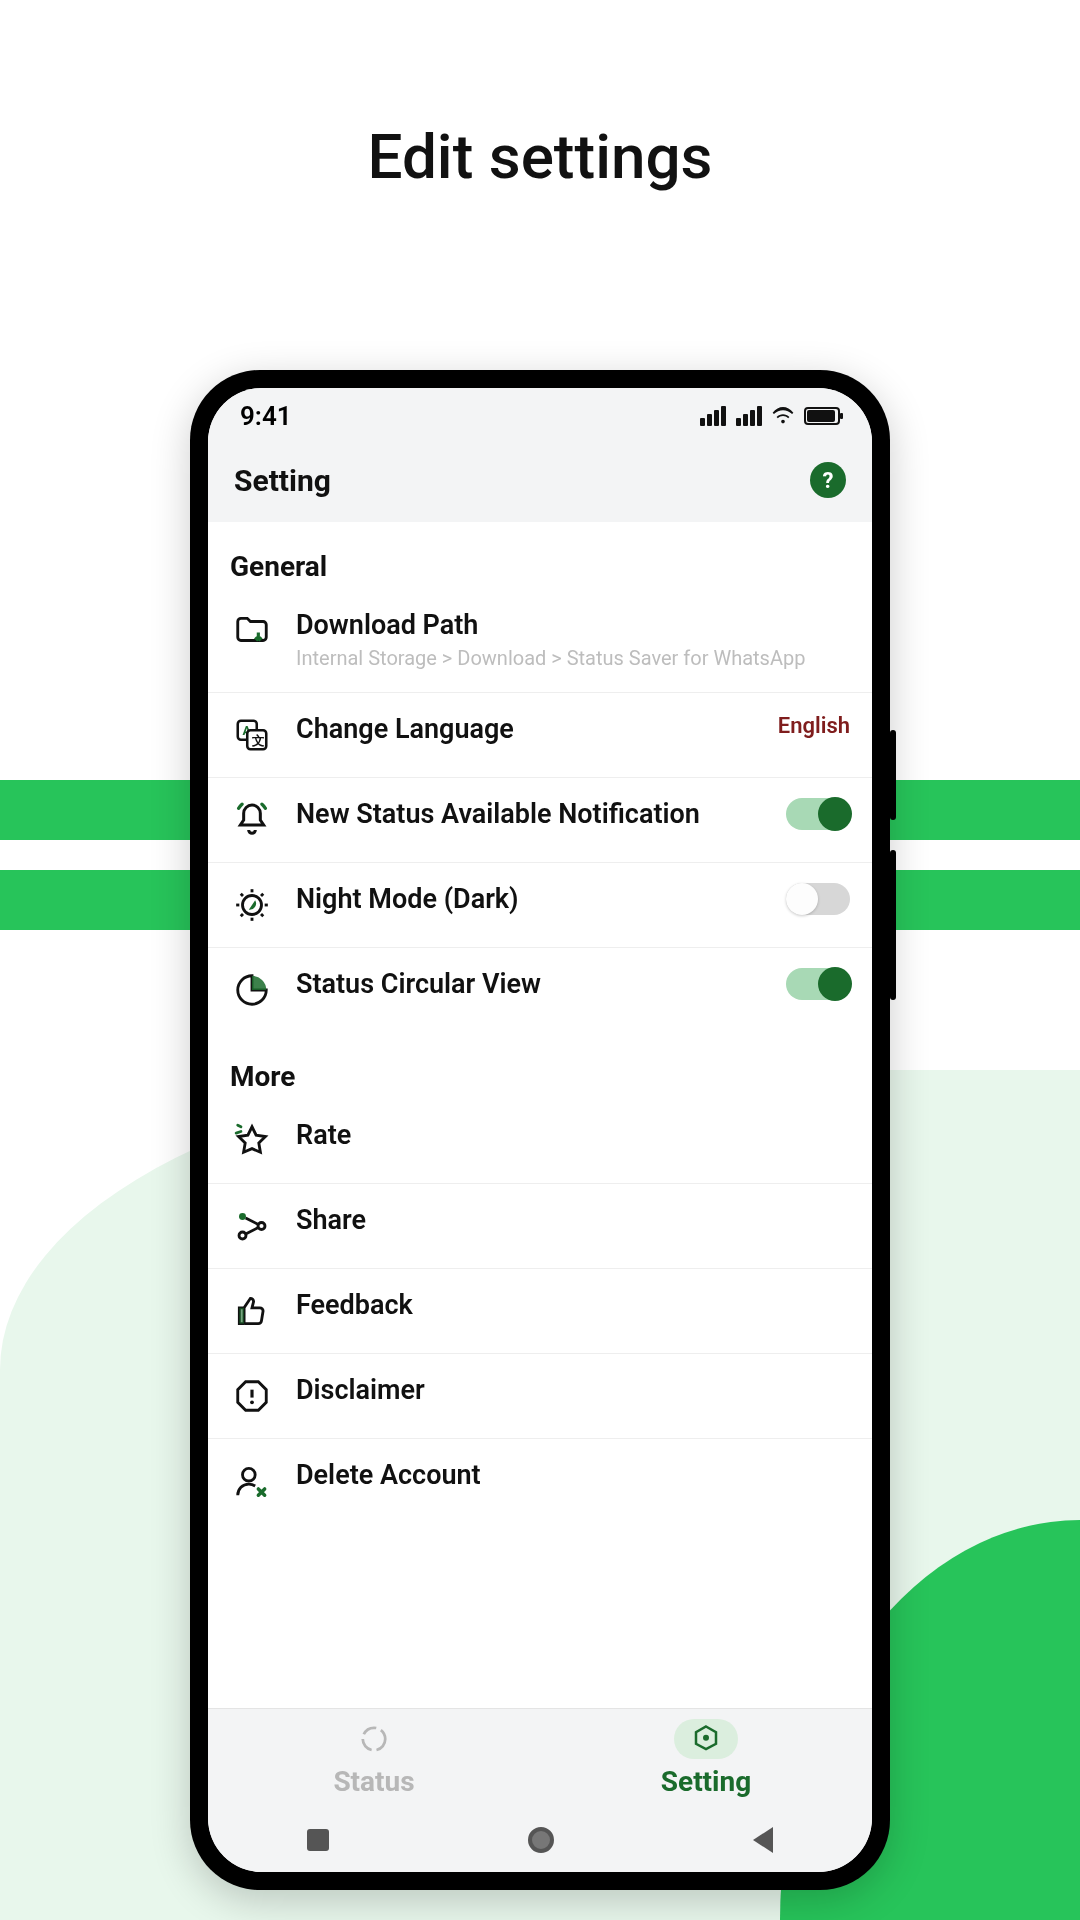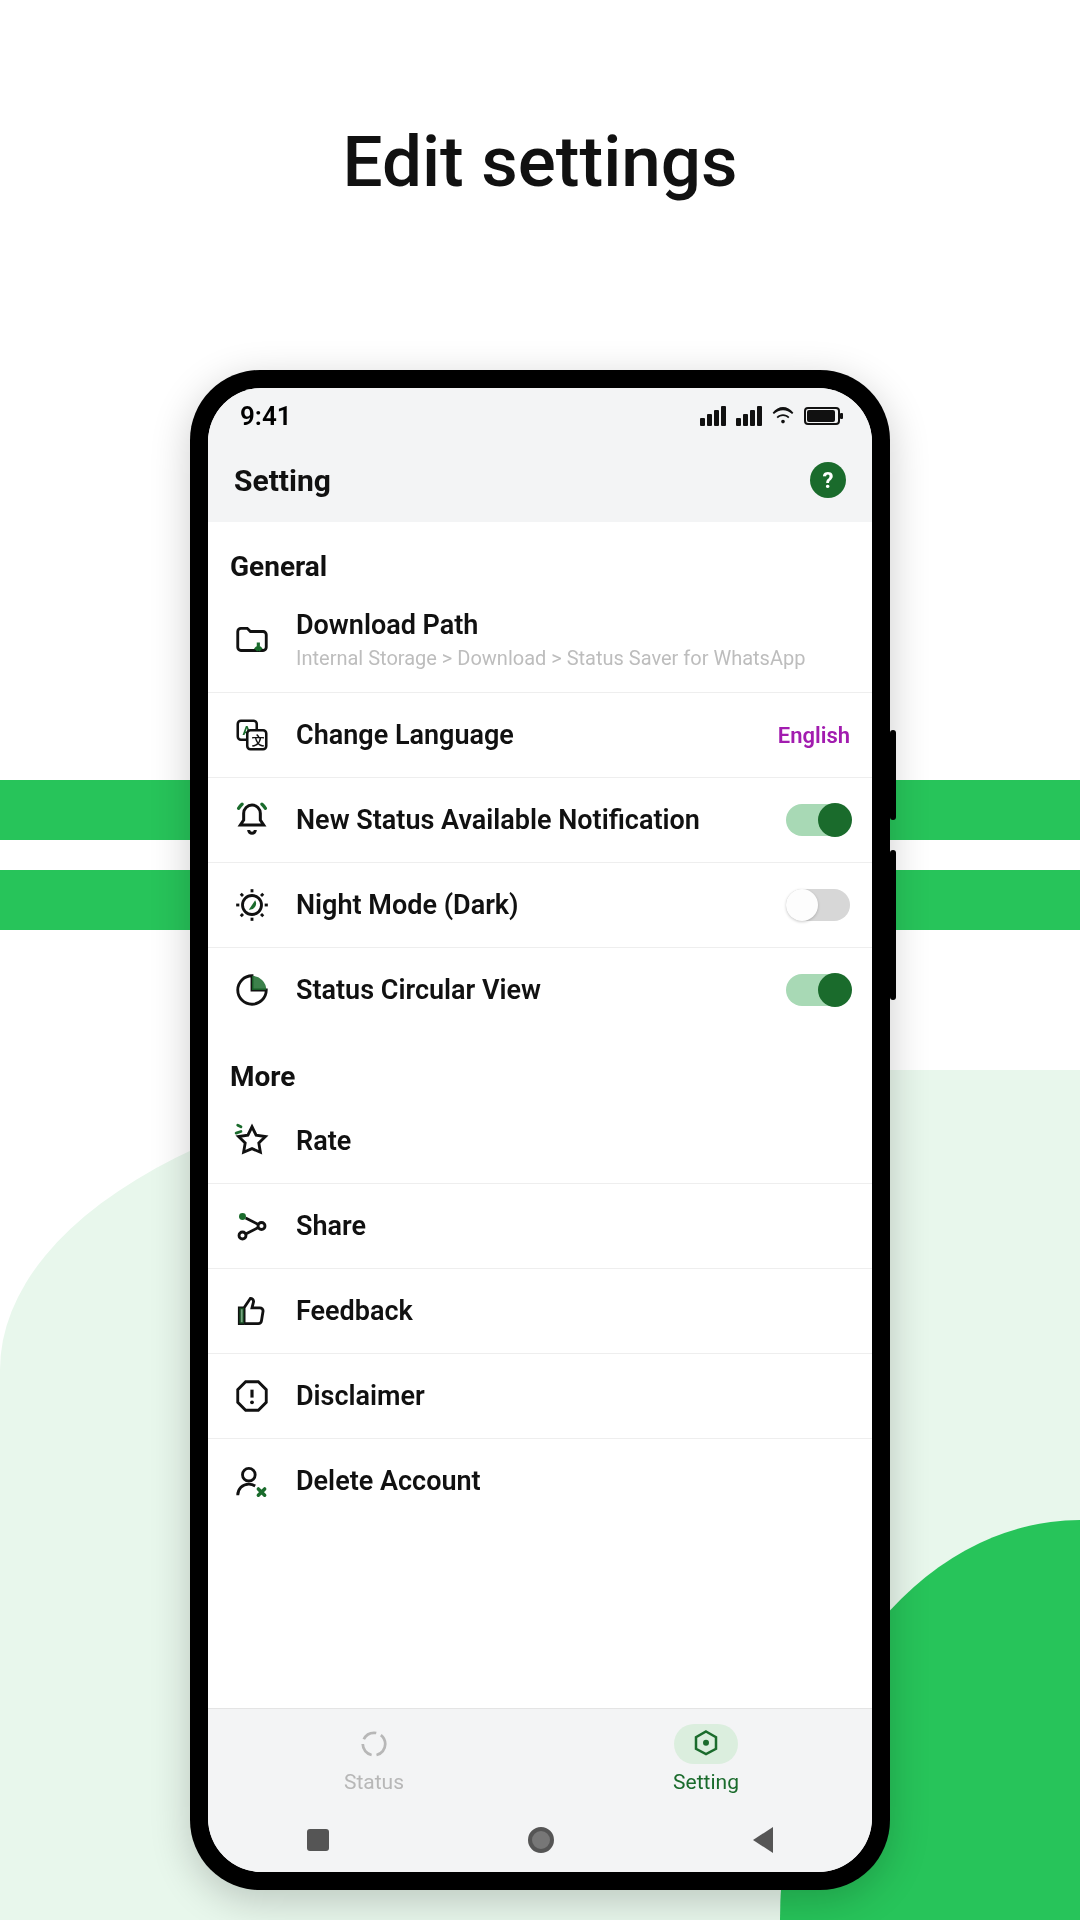--- a/index.html
+++ b/index.html
@@ -37,21 +37,21 @@
     z-index: 0;
   }
   .stripe.s1 { top: 780px; width: 100%; }
   .stripe.s2 { top: 870px; width: 100%; }
 
   .page-title {
     position: absolute;
     top: 120px;
     left: 0; right: 0;
     text-align: center;
-    font-size: 71px;
+    font-size: 62px;
     font-weight: 500;
     color: #111;
     z-index: 2;
   }
 
   
   .phone {
     position: absolute;
     top: 370px;
     left: 50%;
@@ -116,50 +116,50 @@
     padding: 28px 0 0 0;
   }
   .section-title {
     font-size: 28px;
     font-weight: 700;
     color:#111;
     padding: 0 22px 6px 22px;
   }
   .row {
     display:flex;
-    align-items:center;
+    align-items:flex-start;
     padding: 20px 22px;
     border-bottom: 1px solid #eee;
     gap: 22px;
   }
   .row.noborder { border-bottom:none; }
   .row .icon-slot { width:44px; height:44px; display:flex; align-items:center; justify-content:center; flex-shrink:0; }
   .row .body { flex:1; min-width:0; }
   .row .label { font-size:27px; font-weight:600; color:#111; }
   .row .sub   { font-size:20px; color:#bdbdbd; line-height:1.35; margin-top:4px; }
   .row .trail { flex-shrink:0; display:flex; align-items:center; }
-  .lang-val { color:#a21caf; font-size:22px; font-weight:600; }
+  .lang-val { color:#7f1d1d; font-size:22px; font-weight:600; }
 
   
   .toggle { width:64px; height:32px; border-radius:16px; position:relative; }
   .toggle.off { background:#d7d7d7; }
   .toggle.on  { background:#a8d9b5; }
   .knob { position:absolute; top:0; width:32px; height:32px; border-radius:50%; }
   .toggle.off .knob { left:0; background:#fdfdfd; box-shadow:0 1px 3px rgba(0,0,0,0.2); }
   .toggle.on  .knob { right:-2px; background:#1a6b2c; width:34px; height:34px; top:-1px; }
 
   
   .tabbar {
     height: 100px;
     background:#f3f4f5;
     display:flex;
     border-top:1px solid #e4e4e4;
   }
   .tab { flex:1; display:flex; flex-direction:column; align-items:center; justify-content:center; gap:6px; }
-  .tab-label { font-size:21px; font-weight:400;text-align:center; }
+  .tab-label { font-size:28px; font-weight:700;text-align:center; }
   .tab.inactive .tab-label { color:#b7b7b7; }
   .tab.active   .tab-label { color:#1a6b2c; }
   .tab-icon-wrap {
     width:64px; height:40px; border-radius:20px;
     display:flex; align-items:center; justify-content:center;
   }
   .tab.active .tab-icon-wrap { background:#dbeede; }
 
   
   .android-nav {

